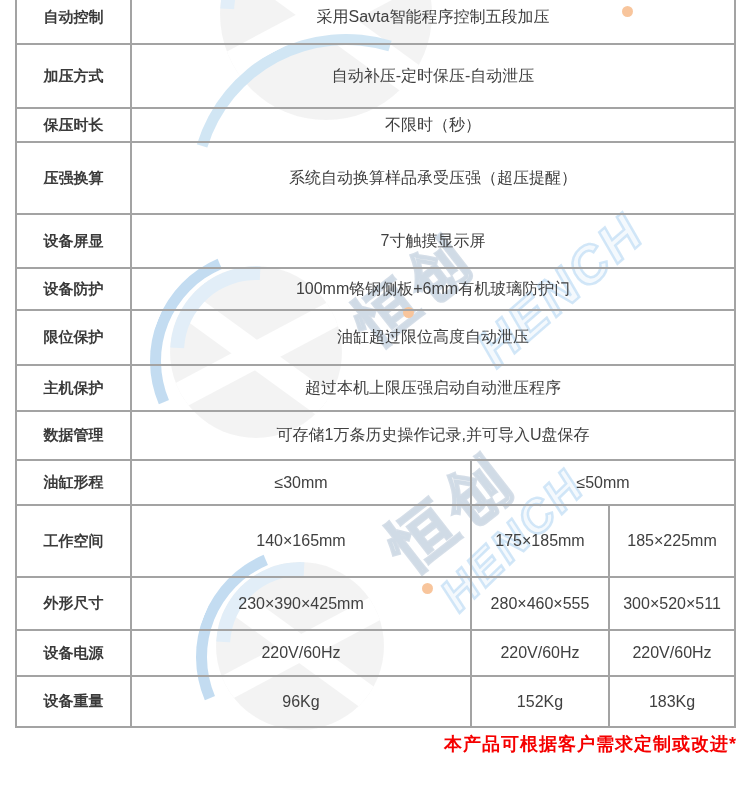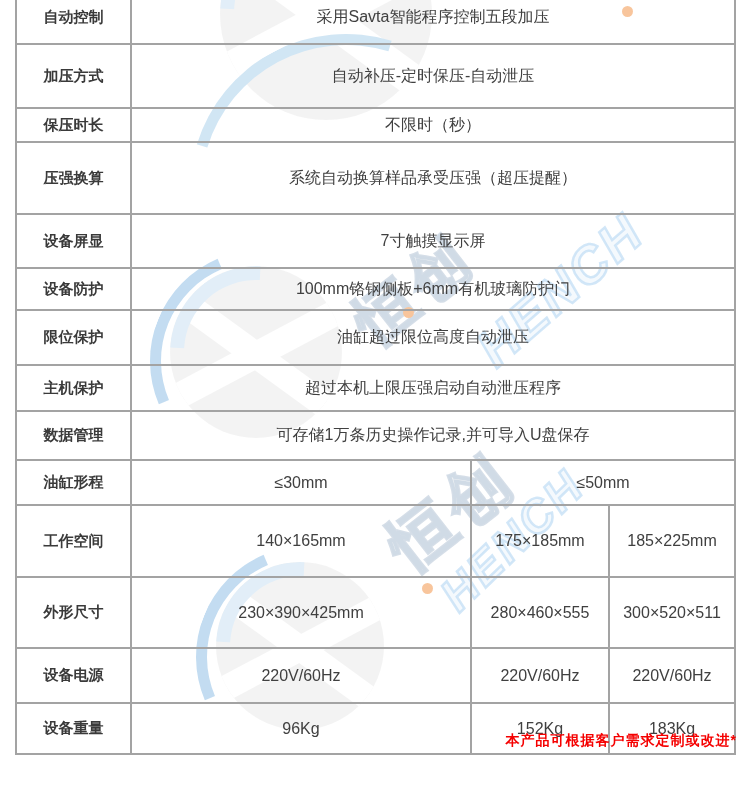--- a/index.html
+++ b/index.html
@@ -39,21 +39,21 @@
   table.spec td {
     border:2px solid #a3a3a3; text-align:center; vertical-align:middle;
     padding:0; overflow:hidden;
   }
   td.lab { font-weight:bold; font-size:15px; color:#3a3a3a; }
   td.val { font-size:16px; color:#404040; }
 
   
   .note {
     position:absolute; right:13px; top:732px; z-index:2;
-    font-size:14px; font-weight:bold; color:#f50000; letter-spacing:1px;
+    font-size:18px; font-weight:bold; color:#f50000; letter-spacing:1px;
   }
 </style>
 </head>
 <body>
 
 <div class="page">
 
   <div class="watermark">
 
     <div class="globe" style="left:220px; top:-92px; width:212px; height:212px;">
@@ -133,27 +133,27 @@
         <td class="lab">油缸形程</td>
         <td class="val">≤30mm</td>
         <td class="val" colspan="2">≤50mm</td>
       </tr>
       <tr style="height:72px">
         <td class="lab">工作空间</td>
         <td class="val">140×165mm</td>
         <td class="val">175×185mm</td>
         <td class="val">185×225mm</td>
       </tr>
-      <tr style="height:71px">
+      <tr style="height:53px">
         <td class="lab">外形尺寸</td>
         <td class="val">230×390×425mm</td>
         <td class="val">280×460×555</td>
         <td class="val">300×520×511</td>
       </tr>
-      <tr style="height:55px">
+      <tr style="height:46px">
         <td class="lab">设备电源</td>
         <td class="val">220V/60Hz</td>
         <td class="val">220V/60Hz</td>
         <td class="val">220V/60Hz</td>
       </tr>
       <tr style="height:51px">
         <td class="lab">设备重量</td>
         <td class="val">96Kg</td>
         <td class="val">152Kg</td>
         <td class="val">183Kg</td>

